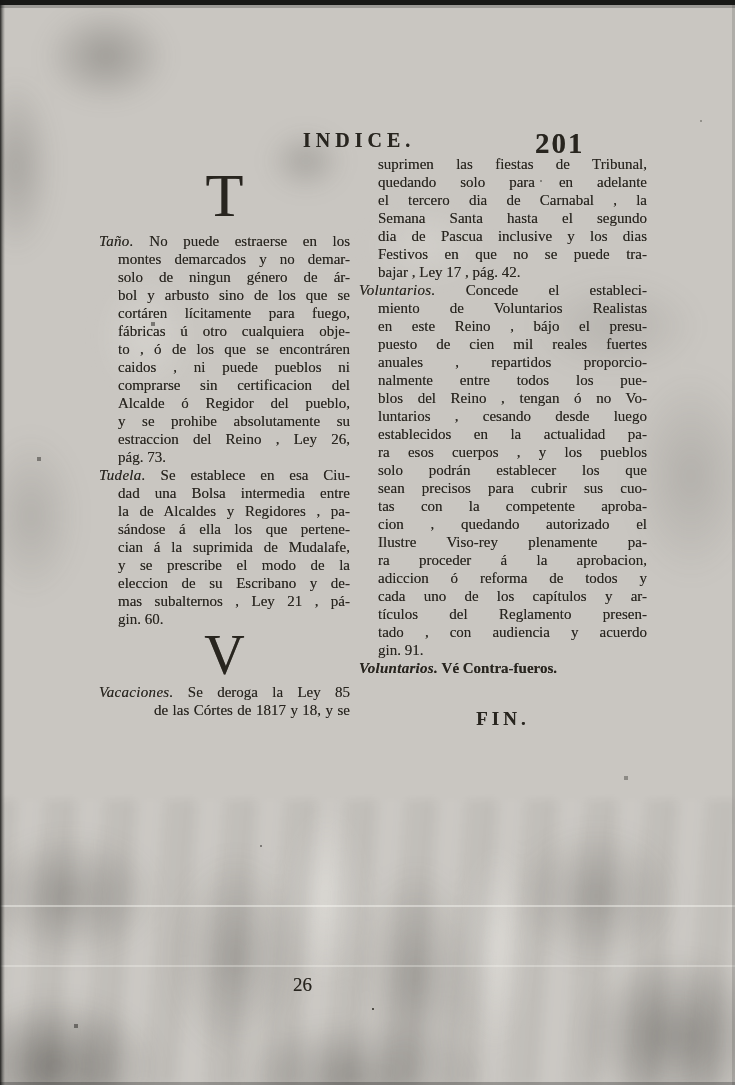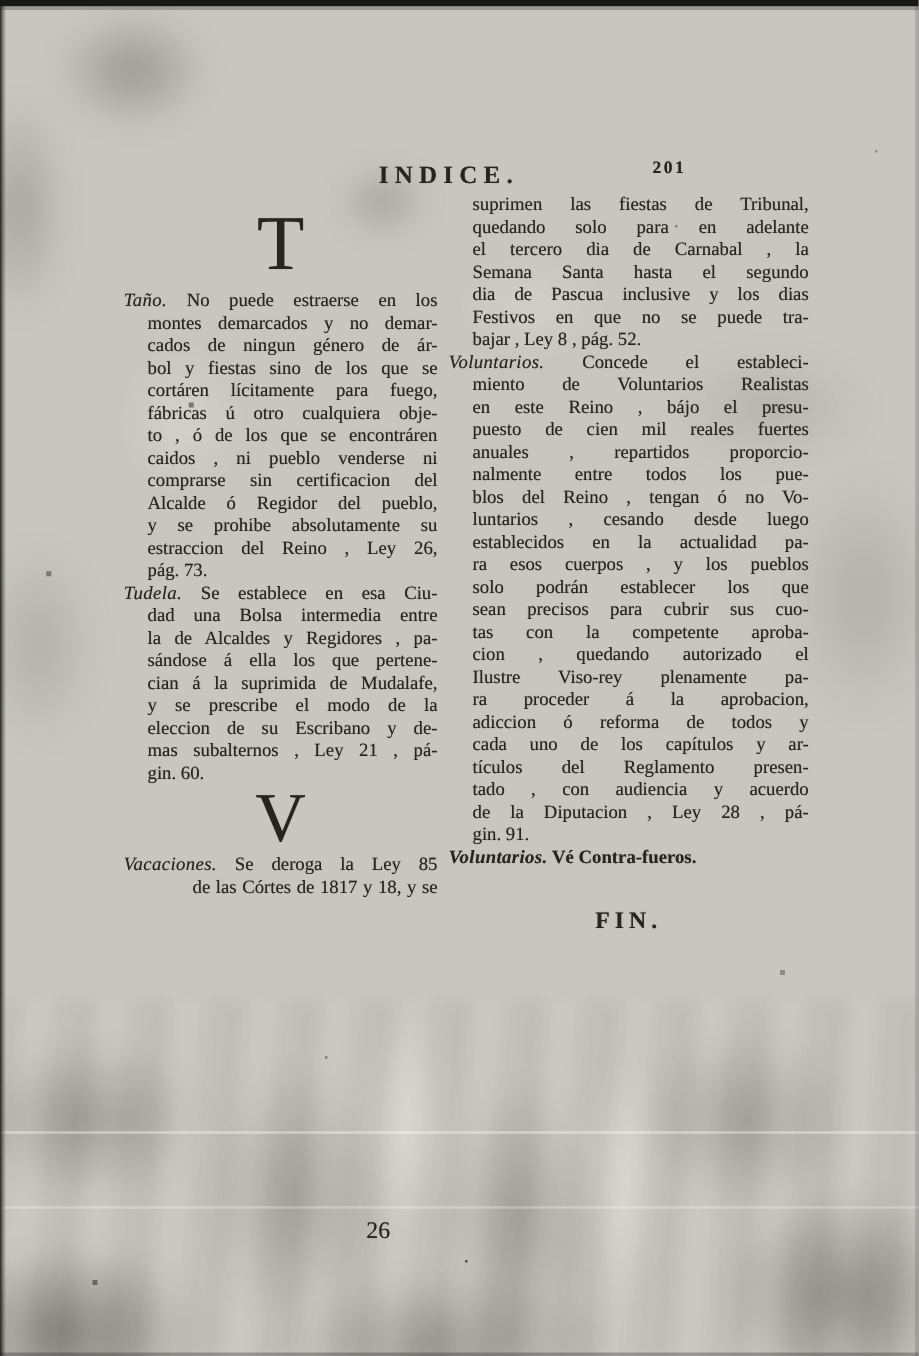--- a/index.html
+++ b/index.html
@@ -63,21 +63,21 @@
   .edge-top::after{content:"";position:absolute;top:5px;left:0;right:0;height:3px;background:rgba(24,24,22,.25);}
   .edge-left{position:absolute;top:0;bottom:0;left:0;width:5px;
     background:linear-gradient(to right, rgba(22,22,20,.9), rgba(22,22,20,.3) 55%, transparent);}
   .edge-right{position:absolute;top:0;bottom:0;right:0;width:3px;background:rgba(22,22,20,.14);}
   .edge-bottom{position:absolute;left:0;right:0;bottom:0;height:3px;background:rgba(22,22,20,.28);}
 
   
   .ink{ text-shadow:0 0 .6px rgba(40,37,31,.55); }
   .running-head{position:absolute;top:129px;left:0;width:709px;height:24px;}
   .head-title{position:absolute;left:303px;top:0;font-size:20px;font-weight:700;letter-spacing:5px;}
-  .page-number{position:absolute;left:522px;top:-2px;font-size:14px;font-weight:700;letter-spacing:2px;}
+  .page-number{position:absolute;left:535px;top:-2px;font-size:29px;font-weight:700;letter-spacing:2px;}
 
   .col{position:absolute;font-size:15px;line-height:18px;}
   .col-left {left:99px; top:158px; width:251px;}
   .col-right{left:359px;top:155px; width:288px;}
 
   .bigletter{height:74px;font-size:62px;line-height:62px;padding-top:6px;text-align:center;box-sizing:border-box;}
   .bigletter.v{height:55px;font-size:56px;line-height:50px;padding-top:2px;}
 
   .entry{padding-left:19px;}
   .line{text-align:justify;text-align-last:justify;}
@@ -110,26 +110,26 @@
     <span class="page-number">201</span>
   </div>
 
   <div class="col col-left ink">
     <div class="bigletter">T</div>
 
     <div class="entry">
       <div class="line first"><i class="term">Taño.</i> <span>No puede estraerse en los</span></div>
       <div class="cont">
           <div class="line">montes demarcados y no demar-</div>
-          <div class="line">cados de ningun género de ár-</div>
-          <div class="line">bol y fiestas sino de los que se</div>
+          <div class="line">solo de ningun género de ár-</div>
+          <div class="line">bol y arbusto sino de los que se</div>
           <div class="line">cortáren lícitamente para fuego,</div>
           <div class="line">fábricas ú otro cualquiera obje-</div>
           <div class="line">to , ó de los que se encontráren</div>
-          <div class="line">caidos , ni pueblo venderse ni</div>
+          <div class="line">caidos , ni puede pueblos ni</div>
           <div class="line">comprarse sin certificacion del</div>
           <div class="line">Alcalde ó Regidor del pueblo,</div>
           <div class="line">y se prohibe absolutamente su</div>
           <div class="line">estraccion del Reino , Ley 26,</div>
           <div class="line">pág. 73.</div>
         </div>
     </div>
 
     <div class="entry">
       <div class="line first"><i class="term">Tudela.</i> <span>Se establece en esa Ciu-</span></div>
@@ -157,21 +157,21 @@
 
   <div class="col col-right ink">
     <div class="entry">
       <div class="cont">
           <div class="line">suprimen las fiestas de Tribunal,</div>
           <div class="line">quedando solo para en adelante</div>
           <div class="line">el tercero dia de Carnabal , la</div>
           <div class="line">Semana Santa hasta el segundo</div>
           <div class="line">dia de Pascua inclusive y los dias</div>
           <div class="line">Festivos en que no se puede tra-</div>
-          <div class="line">bajar , Ley 8 , pág. 52.</div>
+          <div class="line">bajar , Ley 17 , pág. 42.</div>
         </div>
     </div>
 
     <div class="entry">
       <div class="line first"><i class="term">Voluntarios.</i> <span>Concede el estableci-</span></div>
       <div class="cont">
           <div class="line">miento de Voluntarios Realistas</div>
           <div class="line">en este Reino , bájo el presu-</div>
           <div class="line">puesto de cien mil reales fuertes</div>
           <div class="line">anuales , repartidos proporcio-</div>
@@ -183,21 +183,20 @@
           <div class="line">solo podrán establecer los que</div>
           <div class="line">sean precisos para cubrir sus cuo-</div>
           <div class="line">tas con la competente aproba-</div>
           <div class="line">cion , quedando autorizado el</div>
           <div class="line">Ilustre Viso-rey plenamente pa-</div>
           <div class="line">ra proceder á la aprobacion,</div>
           <div class="line">adiccion ó reforma de todos y</div>
           <div class="line">cada uno de los capítulos y ar-</div>
           <div class="line">tículos del Reglamento presen-</div>
           <div class="line">tado , con audiencia y acuerdo</div>
-          <div class="line">de la Diputacion , Ley 28 , pá-</div>
           <div class="line">gin. 91.</div>
         </div>
     </div>
 
     <div class="entry">
       <div class="line first single"><i class="term">Voluntarios.</i> <span>Vé Contra-fueros.</span></div>
     </div>
 
     <div class="fin">FIN.</div>
   </div>

